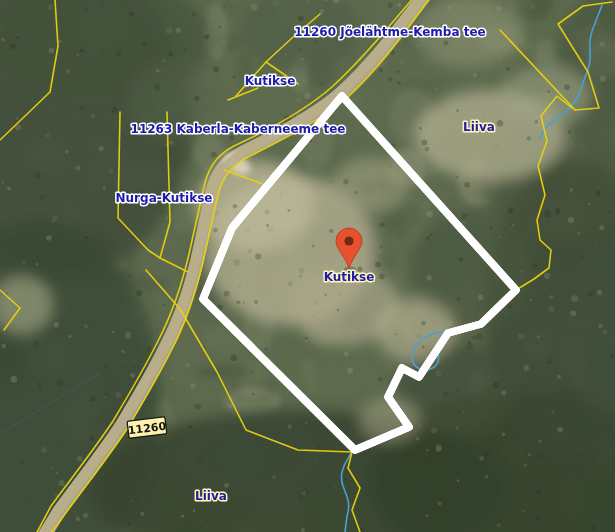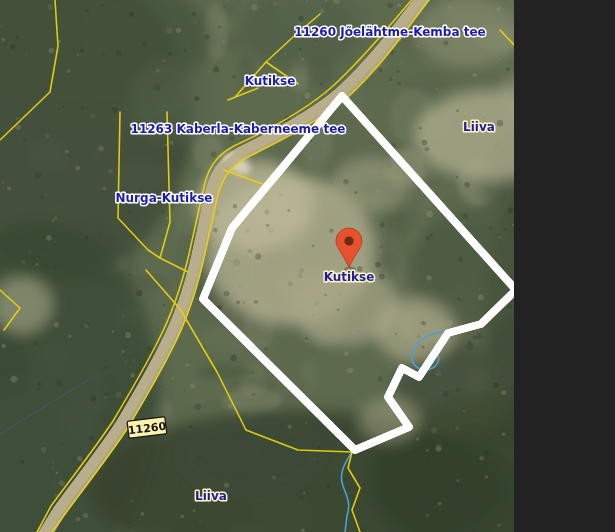--- a/index.html
+++ b/index.html
@@ -1,16 +1,16 @@
 <!DOCTYPE html>
 <html><head>
 <meta charset="utf-8">
 <style>
   html,body{margin:0;padding:0;background:#222;}
-  #app{width:514px;height:532px;position:relative;overflow:hidden;font-family:"DejaVu Sans","Liberation Sans",sans-serif;}
+  #app{width:615px;height:532px;position:relative;overflow:hidden;font-family:"DejaVu Sans","Liberation Sans",sans-serif;}
   svg{display:block;}
   text.maplabel{font-family:"DejaVu Sans","Liberation Sans",sans-serif;font-size:12px;font-weight:bold;
     paint-order:stroke;stroke-linejoin:round;text-anchor:middle;}
   .halo-white{stroke:#ffffff;stroke-width:3px;}
   .halo-cream{stroke:#fdf5bb;stroke-width:3px;}
   text.shieldlabel{font-family:"DejaVu Sans","Liberation Sans",sans-serif;font-size:11px;font-weight:bold;
     fill:#141414;text-anchor:middle;}
 </style>
 </head>
 <body>

